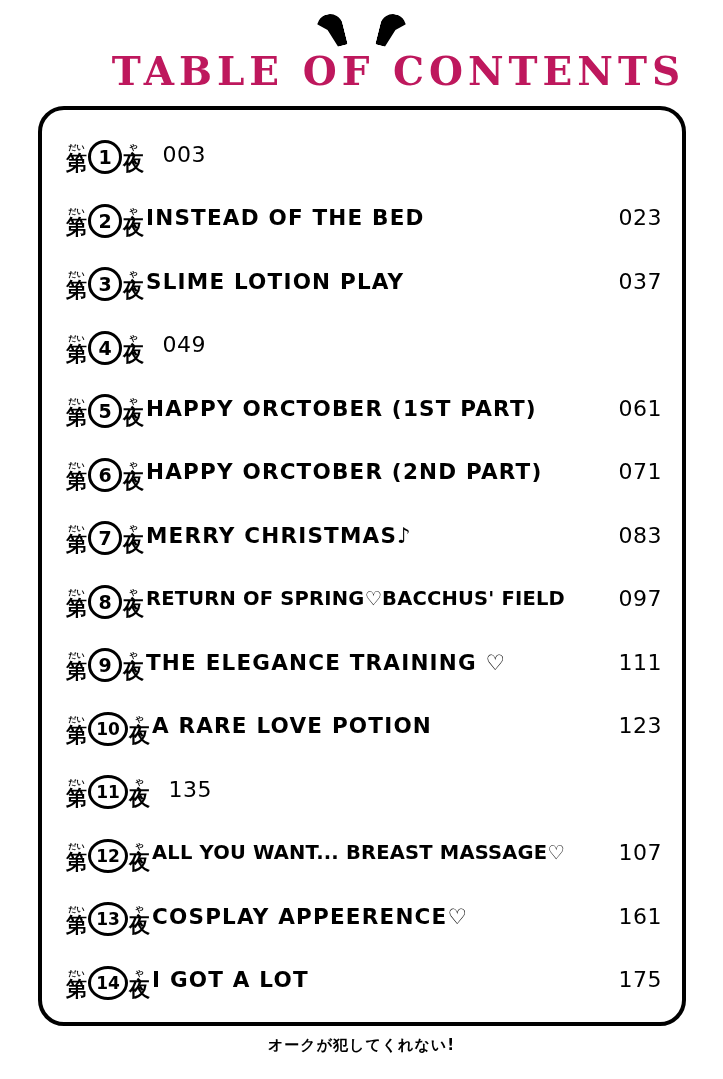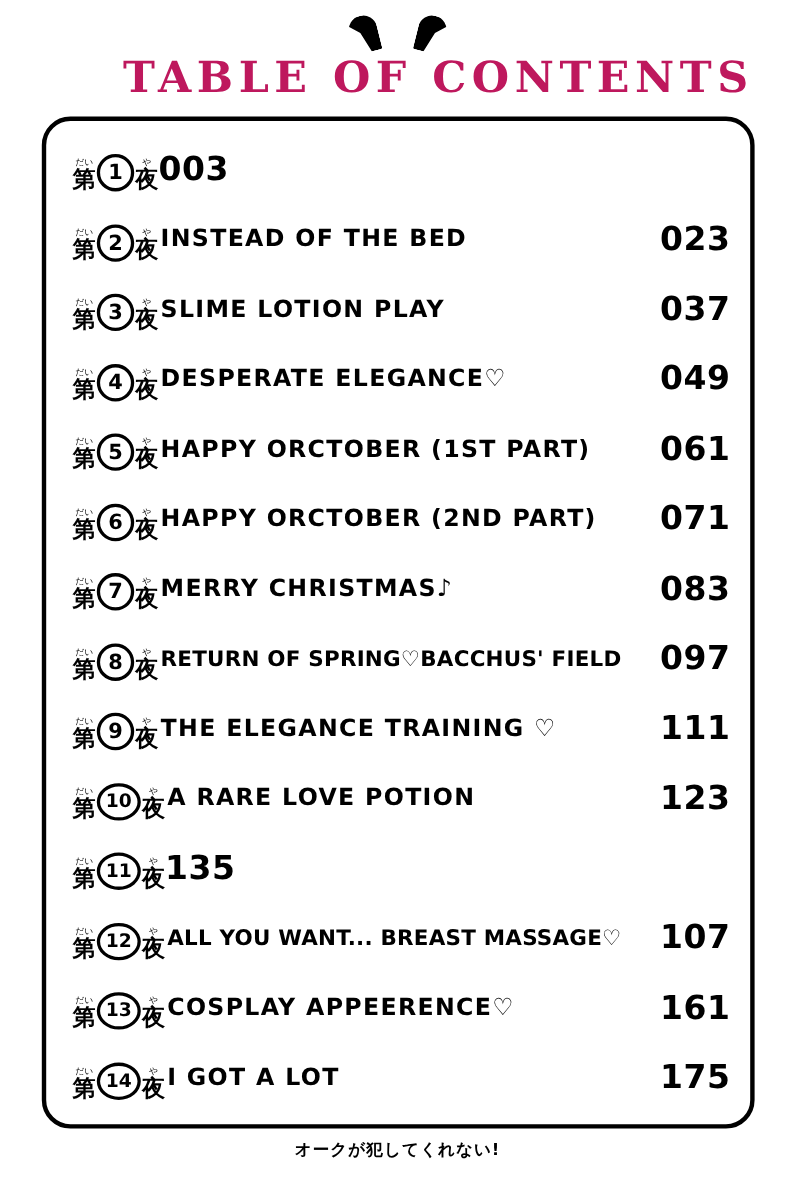--- a/index.html
+++ b/index.html
@@ -105,21 +105,21 @@
     line-height: 1;
   }
   .furigana {
     position: absolute;
     top: -9px;
     left: 50%;
     transform: translateX(-50%);
     font-size: 8px;
     font-family: "DejaVu Sans", sans-serif;
     white-space: nowrap;
-    font-weight: normal;
+    font-weight: bold;
     line-height: 1;
   }
   .kanji {
     font-size: 21px;
     font-weight: bold;
     font-family: "DejaVu Sans", sans-serif;
     line-height: 1;
     display: block;
   }
   .num-circle {
@@ -154,22 +154,22 @@
   .chapter-title.tight {
     font-size: 19.5px;
     letter-spacing: 0.2px;
   }
 
   .page-num {
     flex: none;
     width: 62px;
     text-align: right;
     font-family: "DejaVu Sans", sans-serif;
-    font-weight: bold;
-    font-size: 30px;
+    font-weight: normal;
+    font-size: 22px;
     letter-spacing: 0.5px;
   }
 
   
   .footer {
     position: absolute;
     left: 0;
     top: 1036px;
     width: 100%;
     text-align: center;
@@ -241,21 +241,20 @@
         <span class="kanji-wrap">
           <span class="furigana">だい</span>
           <span class="kanji">第</span>
         </span>
         <span class="num-circle">4</span>
         <span class="kanji-wrap">
           <span class="furigana">や</span>
           <span class="kanji">夜</span>
         </span>
       </div>
-      <div class="chapter-title">DESPERATE ELEGANCE♡</div>
       <div class="page-num">049</div>
     </div>
     <div class="toc-row">
       <div class="marker">
         <span class="kanji-wrap">
           <span class="furigana">だい</span>
           <span class="kanji">第</span>
         </span>
         <span class="num-circle">5</span>
         <span class="kanji-wrap">

